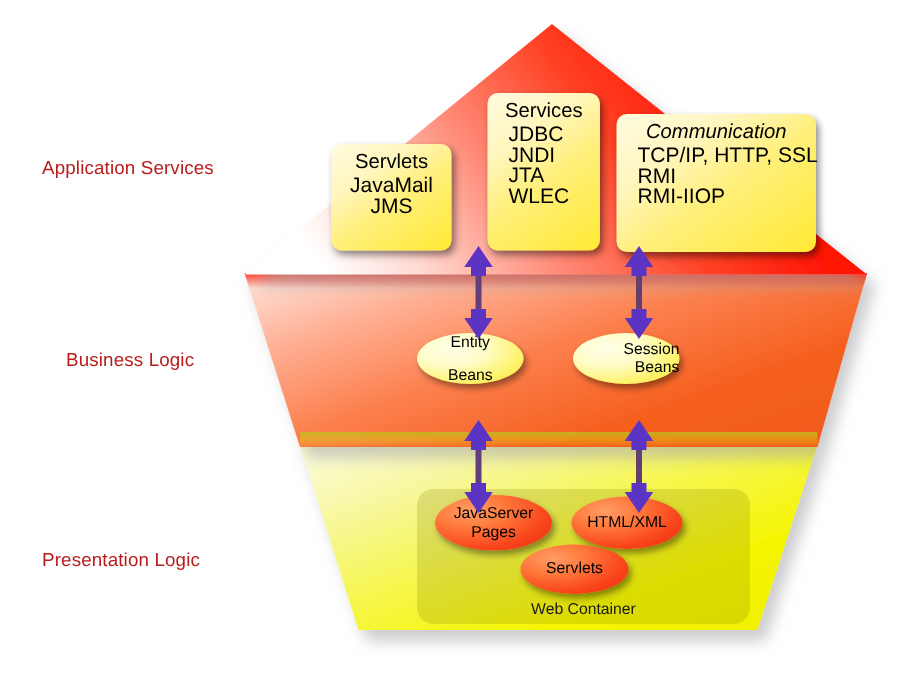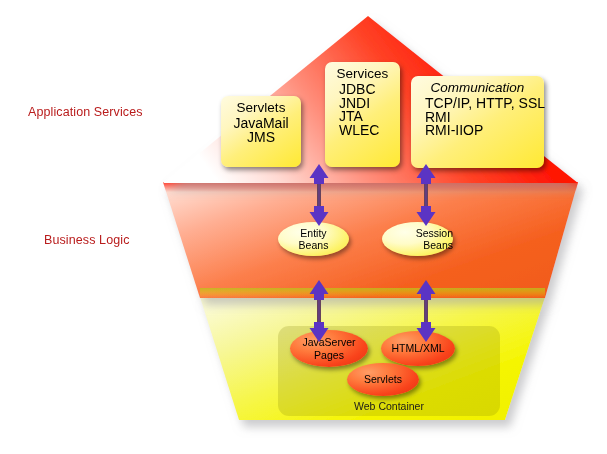--- a/index.html
+++ b/index.html
@@ -96,21 +96,21 @@
     box-shadow:2px 3px 4px rgba(0,0,0,.4);
     box-sizing:border-box;
   }
   .ellipse span{display:block;line-height:12.5px;font-size:10.5px;white-space:nowrap;}
   .ell-yellow{
     background:radial-gradient(ellipse at 32% 30%, #ffffe8 0%, #fffcc8 35%, #fdf36a 70%, #f2e23a 100%);
   }
   .ell-red{
     background:radial-gradient(ellipse at 30% 28%, #ff9d66 0%, #ff7a3c 30%, #f9431b 68%, #e02f10 100%);
   }
-  #ell-entity{left:278px;top:222px;width:71px;height:34px;}
+  #ell-entity{left:278px;top:222px;width:71px;height:34px;justify-content:space-between;}
   #ell-session{left:382px;top:222px;width:71px;height:34px;align-items:flex-end;}
   #ell-jsp{left:290px;top:330px;width:78px;height:37px;}
   #ell-html{left:381px;top:331px;width:74px;height:35px;}
   #ell-servlets{left:347px;top:363px;width:72px;height:33px;}
 
   
   .arrow{position:absolute;}
 </style>
 </head>
 <body>
@@ -174,20 +174,21 @@
       <polygon points="200,288 545,288 545,298 200,298" fill="url(#seamGreen)"></polygon>
     </g>
 
     <g filter="url(#dropShadow)">
       <polygon points="368,16 578,183 163,183" fill="url(#gRed)"></polygon>
     </g>
   </svg>
 
   <div class="tier-label" id="lbl-app">Application Services</div>
   <div class="tier-label" id="lbl-biz">Business Logic</div>
+  <div class="tier-label" id="lbl-pres">Presentation Logic</div>
 
   <div class="card" id="card-messaging">
     <div class="card-title">Servlets</div>
     <div class="card-item">JavaMail</div>
     <div class="card-item">JMS</div>
   </div>
 
   <div class="card" id="card-services">
     <div class="card-title">Services</div>
     <div class="card-item">JDBC</div>

